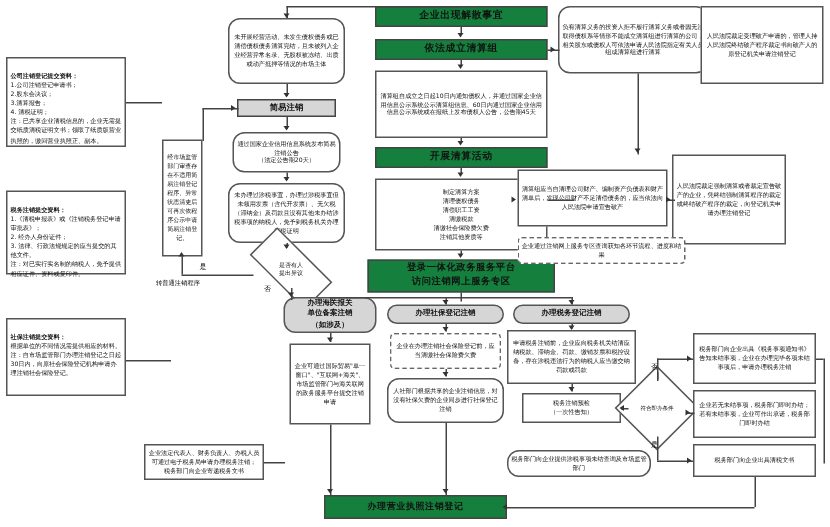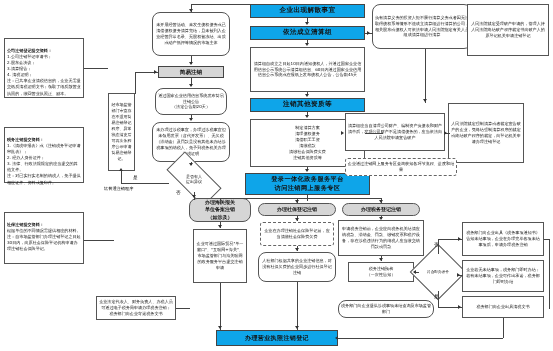--- a/index.html
+++ b/index.html
@@ -4,21 +4,21 @@
 <style>
   html,body{margin:0;padding:0;background:#ffffff;}
   body{width:553px;height:351px;position:relative;overflow:hidden;
        font-family:"DejaVu Sans","Liberation Sans",sans-serif;color:#111;}
   .canvas{position:relative;width:553px;height:351px;}
 
   
   .box{position:absolute;box-sizing:border-box;border:1px solid #555;background:#fff;
        display:flex;align-items:center;justify-content:center;text-align:center;
        font-size:4.1px;line-height:1.45;padding:1.5px;white-space:pre-line;}
-  .hdr{background:#0ea5e9;border:1px solid #444;font-weight:bold;font-size:6.6px;
+  .hdr{background:#15803d;border:1px solid #444;font-weight:bold;font-size:6.6px;
        letter-spacing:.4px;}
   .hdr2{background:#d6d6d6;border:1px solid #444;font-weight:bold;font-size:5.6px;}
   .round{border-radius:8px;border:1px solid #555;background:#fff;}
   .dash{border:1px dashed #666;background:#fff;border-radius:3px;}
   .note{background:#fff;border:1px solid #555;text-align:left;justify-content:flex-start;
         align-items:flex-start;font-size:4.1px;line-height:1.5;padding:2.5px 2px;}
   .note b{font-weight:bold;}
   .lbl{position:absolute;font-size:4.6px;color:#000;background:transparent;}
 
   
@@ -90,21 +90,21 @@
   <div class="lbl" style="left:176px;top:190px;">否</div>
   <div class="lbl" style="left:133px;top:175px;">是</div>
   <div class="lbl" style="left:104px;top:186px;font-size:4.2px;">转普通注销程序</div>
 
   <div class="hdr box" style="left:250px;top:4px;width:115px;height:14px;">企业出现解散事宜</div>
 
   <div class="hdr box" style="left:250px;top:26px;width:115px;height:14px;">依法成立清算组</div>
 
   <div class="box" style="left:250px;top:47px;width:115px;height:45px;">清算组自成立之日起10日内通知债权人，并通过国家企业信用信息公示系统公示清算组信息、60日内通过国家企业信用信息公示系统或在报纸上发布债权人公告，公告期45天</div>
 
-  <div class="hdr box" style="left:250px;top:98px;width:115px;height:14px;">注销其他资质等</div>
+  <div class="hdr box" style="left:250px;top:98px;width:115px;height:14px;">开展清算活动</div>
 
   <div class="box" style="left:250px;top:119px;width:115px;height:48px;">制定清算方案
 清理债权债务
 清偿职工工资
 清缴税款
 清缴社会保险费欠费
 注销其他资质等</div>
 
   <div class="hdr box" style="left:245px;top:173px;width:125px;height:22px;font-size:6.2px;">登录一体化政务服务平台
 访问注销网上服务专区</div>

